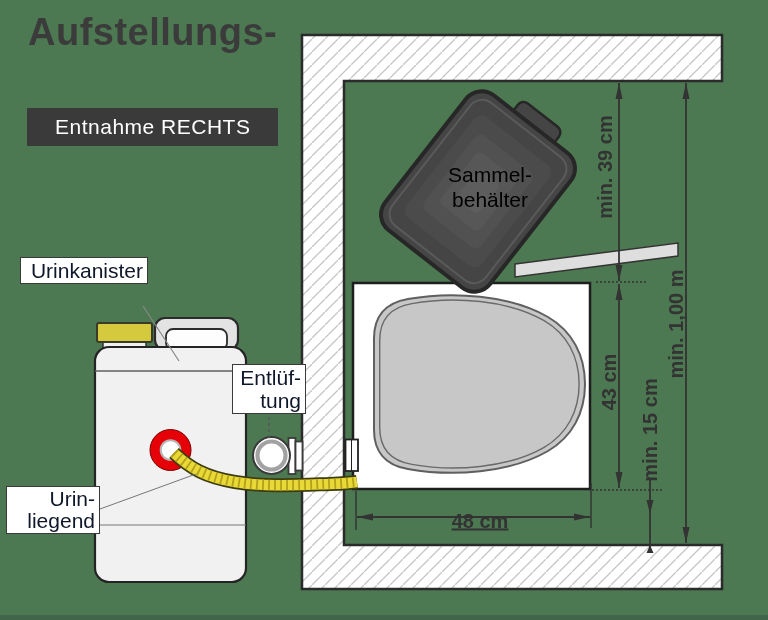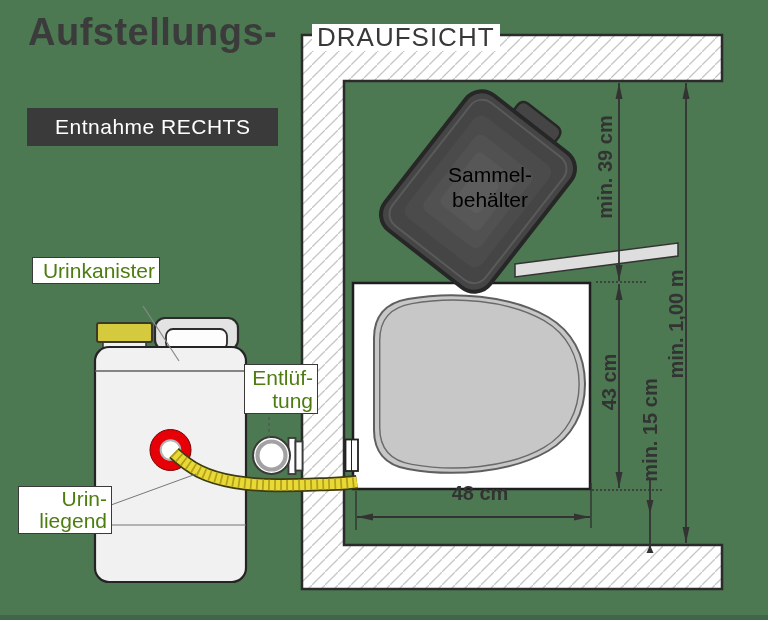--- a/index.html
+++ b/index.html
@@ -21,22 +21,22 @@
   }
   .viewlabel{
     left:312px; top:24px; background:#ffffff; color:#383838;
     font-size:26px; line-height:27px; padding:0 5px; letter-spacing:1px;
   }
   .container-text{
     left:420px; top:162px; width:140px; text-align:center;
     color:#000000; font-size:21px; line-height:25px;
   }
   .callout{
-    background:#ffffff; border:1.5px solid #3a3a3a; color:#4d7c0f;
-    font-size:21px; line-height:23px; text-align:right; padding:1px 4px;margin-left:12px;
+    background:#ffffff; border:1.5px solid #3a3a3a; color:#0f172a;
+    font-size:21px; line-height:23px; text-align:right; padding:1px 4px;
   }
   .co-canister{left:20px; top:257px; width:118px;}
   .co-vent{left:232px; top:364px; width:64px;}
   .co-hose{left:6px; top:486px; width:84px; line-height:22px;}
   .dim{
     font-weight:bold; font-size:20px; color:#333333; white-space:nowrap;
     transform:translate(-50%,-50%) rotate(-90deg);
   }
   .dim-h{
     font-weight:bold; font-size:20px; color:#333333; white-space:nowrap;
@@ -149,32 +149,31 @@
       <line x1="269" y1="417" x2="269" y2="440" stroke="#555555" stroke-width="1.5" stroke-dasharray="3,3"></line>
     </g>
   </svg>
 
   <div class="abs title">
     <div>Aufstellungs-</div>
   </div>
 
   <div class="abs badge">Entnahme RECHTS</div>
 
-  <div class="abs viewlabel">DRAUFSICHT</div>
 
   <div class="abs container-text">
     <div>Sammel-</div>
     <div>behälter</div>
   </div>
 
   <div class="abs dim" style="left:605px; top:167px;">min. 39 cm</div>
   <div class="abs dim" style="left:609px; top:382px;">43 cm</div>
   <div class="abs dim" style="left:650px; top:430px;">min. 15 cm</div>
   <div class="abs dim" style="left:676px; top:324px;">min. 1,00 m</div>
-  <div class="abs dim-h" style="left:480px; top:493px;">48 cm</div>
+  <div class="abs dim-h" style="left:480px; top:521px;text-decoration:underline;">48 cm</div>
 
   <div class="abs callout co-canister">
     <div>Urinkanister</div>
   </div>
   <div class="abs callout co-vent">
     <div>Entlüf-</div>
     <div>tung</div>
   </div>
   <div class="abs callout co-hose">
     <div>Urin-</div>

